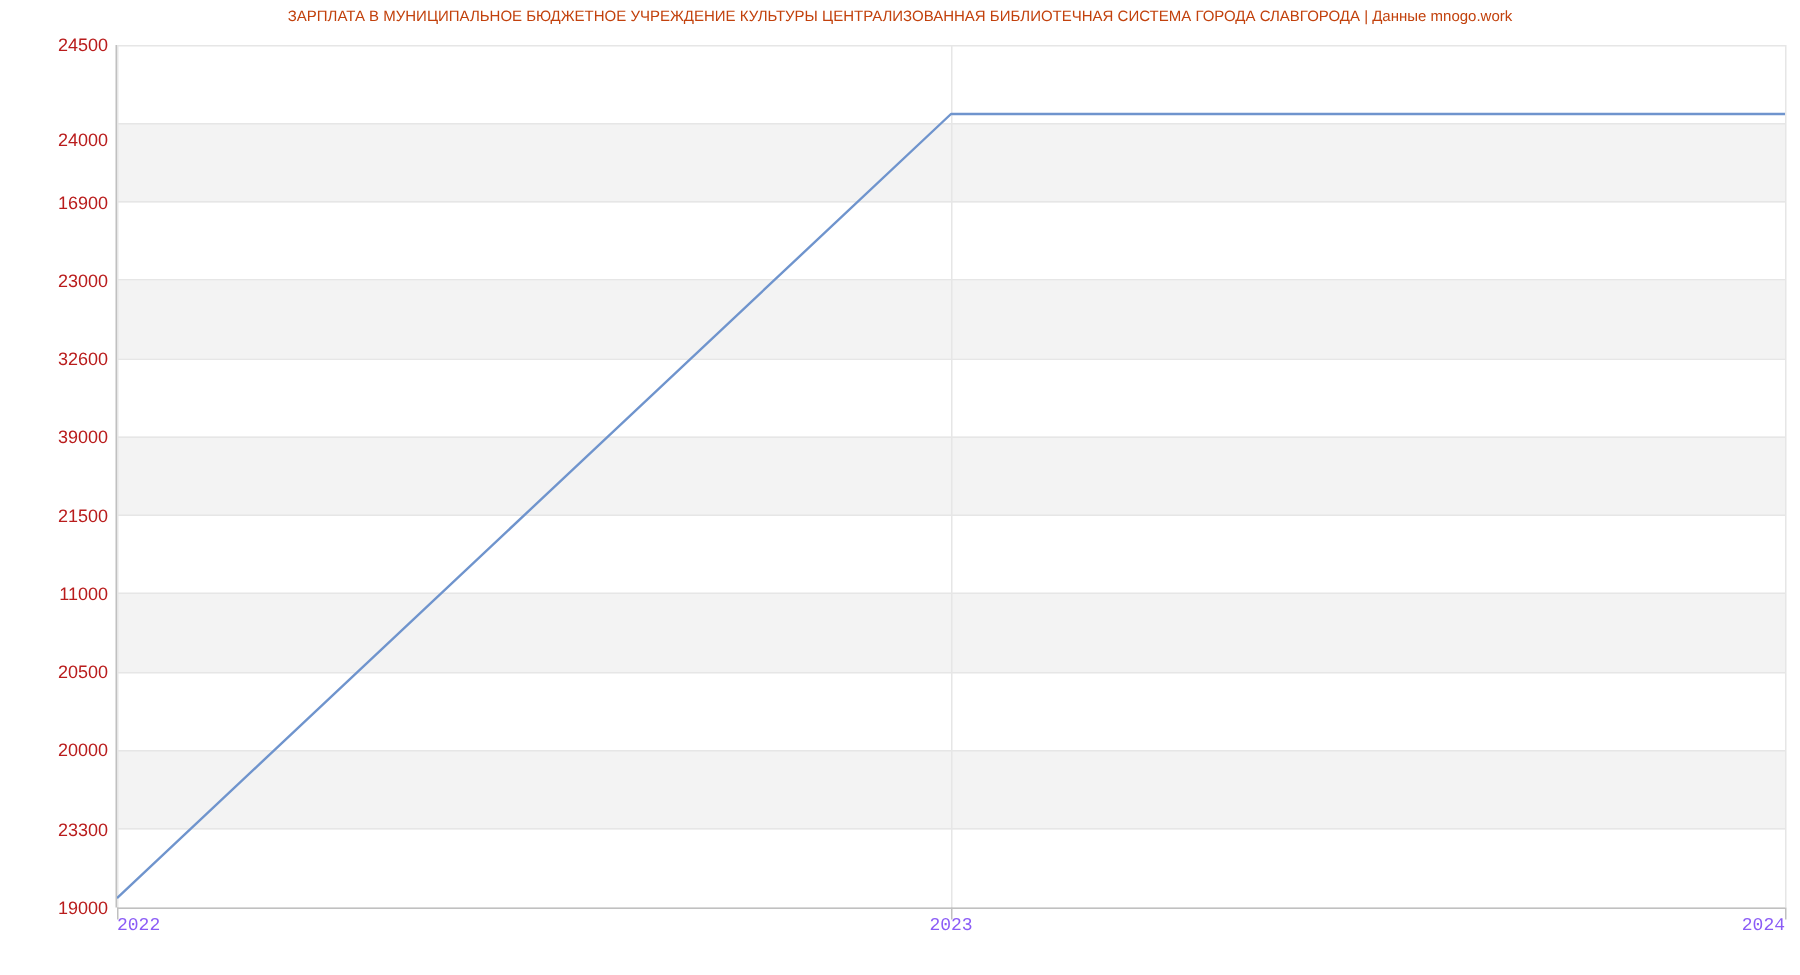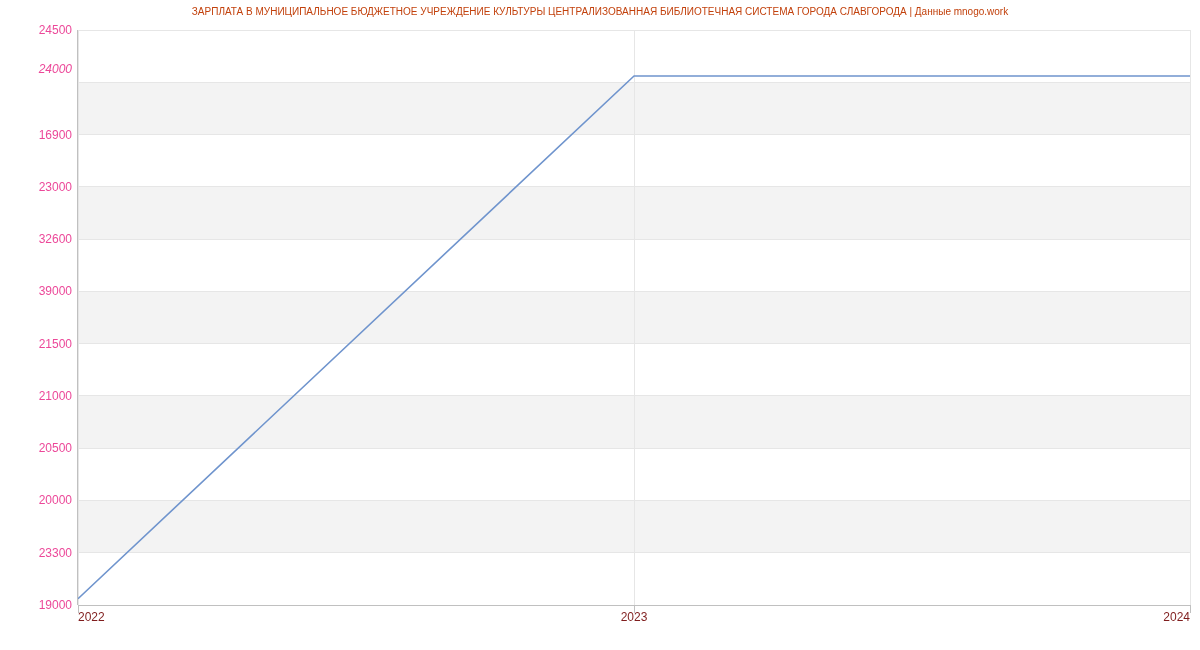--- a/index.html
+++ b/index.html
@@ -57,29 +57,30 @@
   .axis-line {
     position: absolute;
     background: #c0c0c0;
   }
   .y-tick-label {
     position: absolute;
     right: 1128px;
     width: 70px;
     text-align: right;
     font-size: 12px;
-    color: #ec4899;
+    color: #b91c1c;
     transform: translateY(-50%);
   }
   .x-tick-label {
     position: absolute;
     top: 610px;
     font-size: 12px;
-    color: #7f1d1d;
+    color: #8b5cf6;
     transform: translateX(-50%);
+    font-family: Liberation Mono, monospace;
   }
   .x-tick-label.left-anchor { transform: translateX(0); }
   .x-tick-label.right-anchor { transform: translateX(-100%); }
   svg.series {
     position: absolute;
     left: 0;
     top: 0;
     width: 100%;
     height: 100%;
     overflow: visible;
@@ -128,24 +129,24 @@
       <div class="tickmark-x" style="left: 555.5px;"></div>
       <div class="tickmark-x" style="left: 1111.5px;"></div>
       <div class="axis-line" style="left: -1px; top: 0px; width: 1px; height: 575px;"></div>
       <div class="axis-line" style="left: 0px; top: 575px; width: 1112px; height: 1px;"></div>
     </div>
 
 <div class="y-tick-label" style="top: 605px;">19000</div>
     <div class="y-tick-label" style="top: 552.727px;">23300</div>
     <div class="y-tick-label" style="top: 500.455px;">20000</div>
     <div class="y-tick-label" style="top: 448.182px;">20500</div>
-    <div class="y-tick-label" style="top: 395.909px;">21000</div>
+    <div class="y-tick-label" style="top: 395.909px;">11000</div>
     <div class="y-tick-label" style="top: 343.636px;">21500</div>
     <div class="y-tick-label" style="top: 291.364px;">39000</div>
     <div class="y-tick-label" style="top: 239.091px;">32600</div>
     <div class="y-tick-label" style="top: 186.818px;">23000</div>
     <div class="y-tick-label" style="top: 134.545px;">16900</div>
-    <div class="y-tick-label" style="top: 69px; font-style: italic;">24000</div>
+    <div class="y-tick-label" style="top: 93px;">24000</div>
     <div class="y-tick-label" style="top: 30px;">24500</div>
     <div class="x-tick-label left-anchor" style="left: 78px;">2022</div>
     <div class="x-tick-label" style="left: 634px;">2023</div>
     <div class="x-tick-label right-anchor" style="left: 1190px;">2024</div>
   </div>
 
 </body></html>

